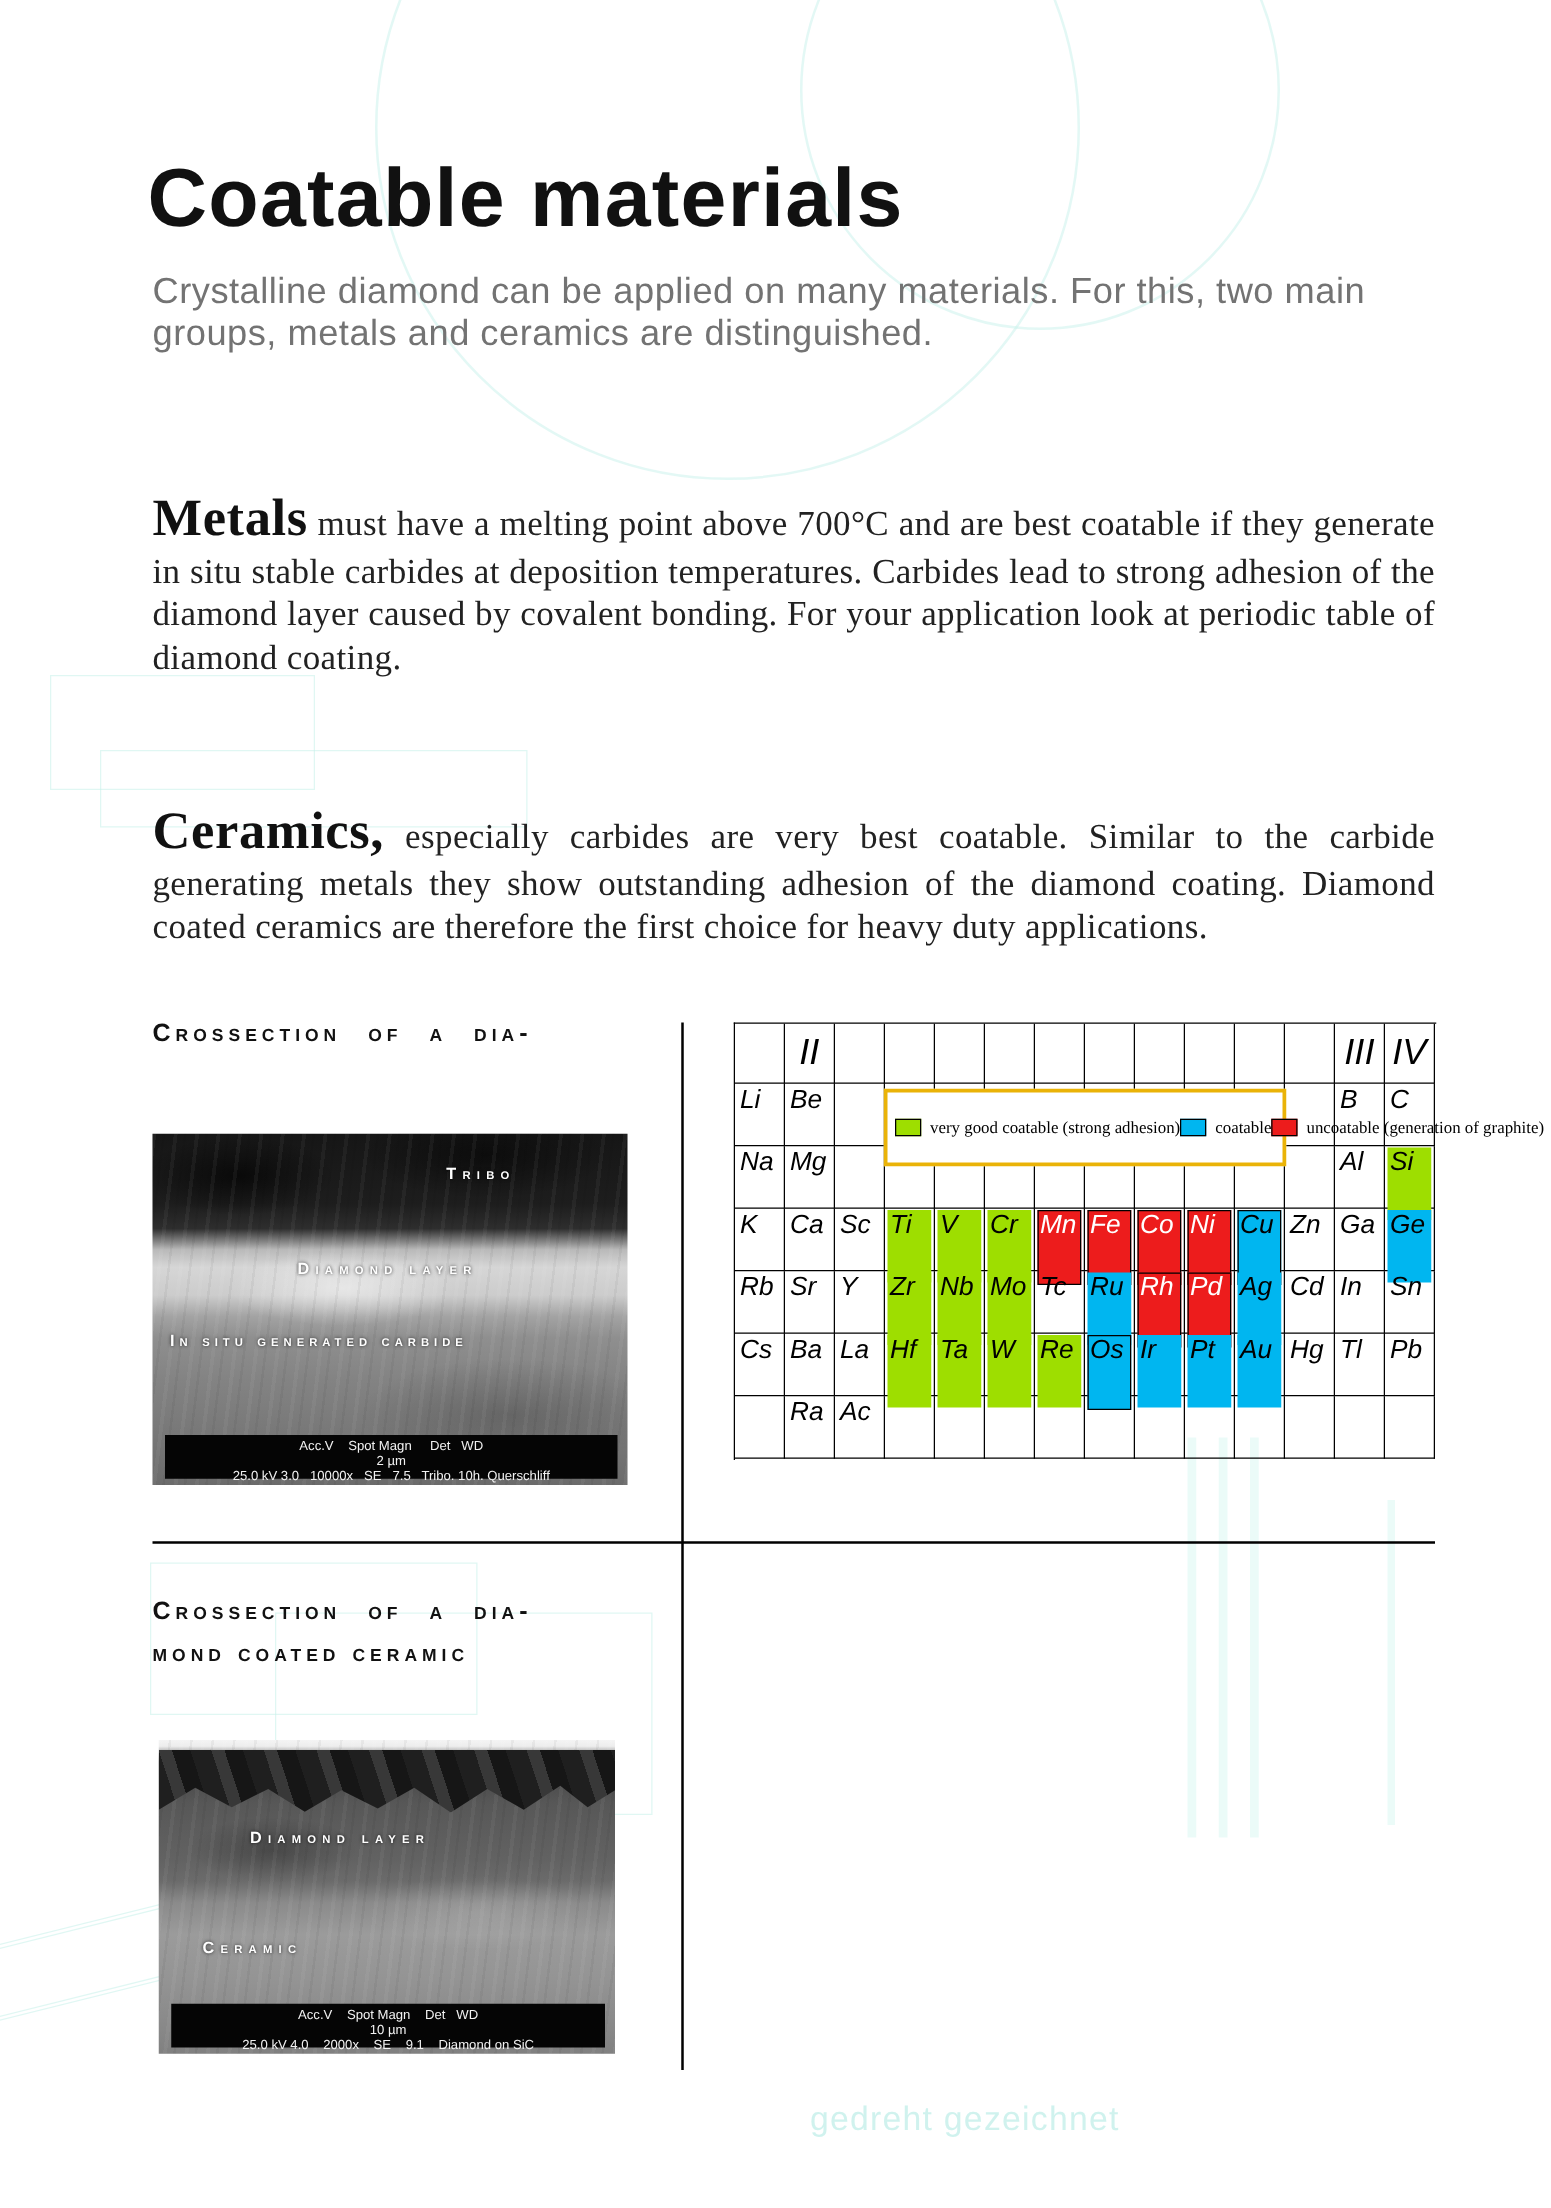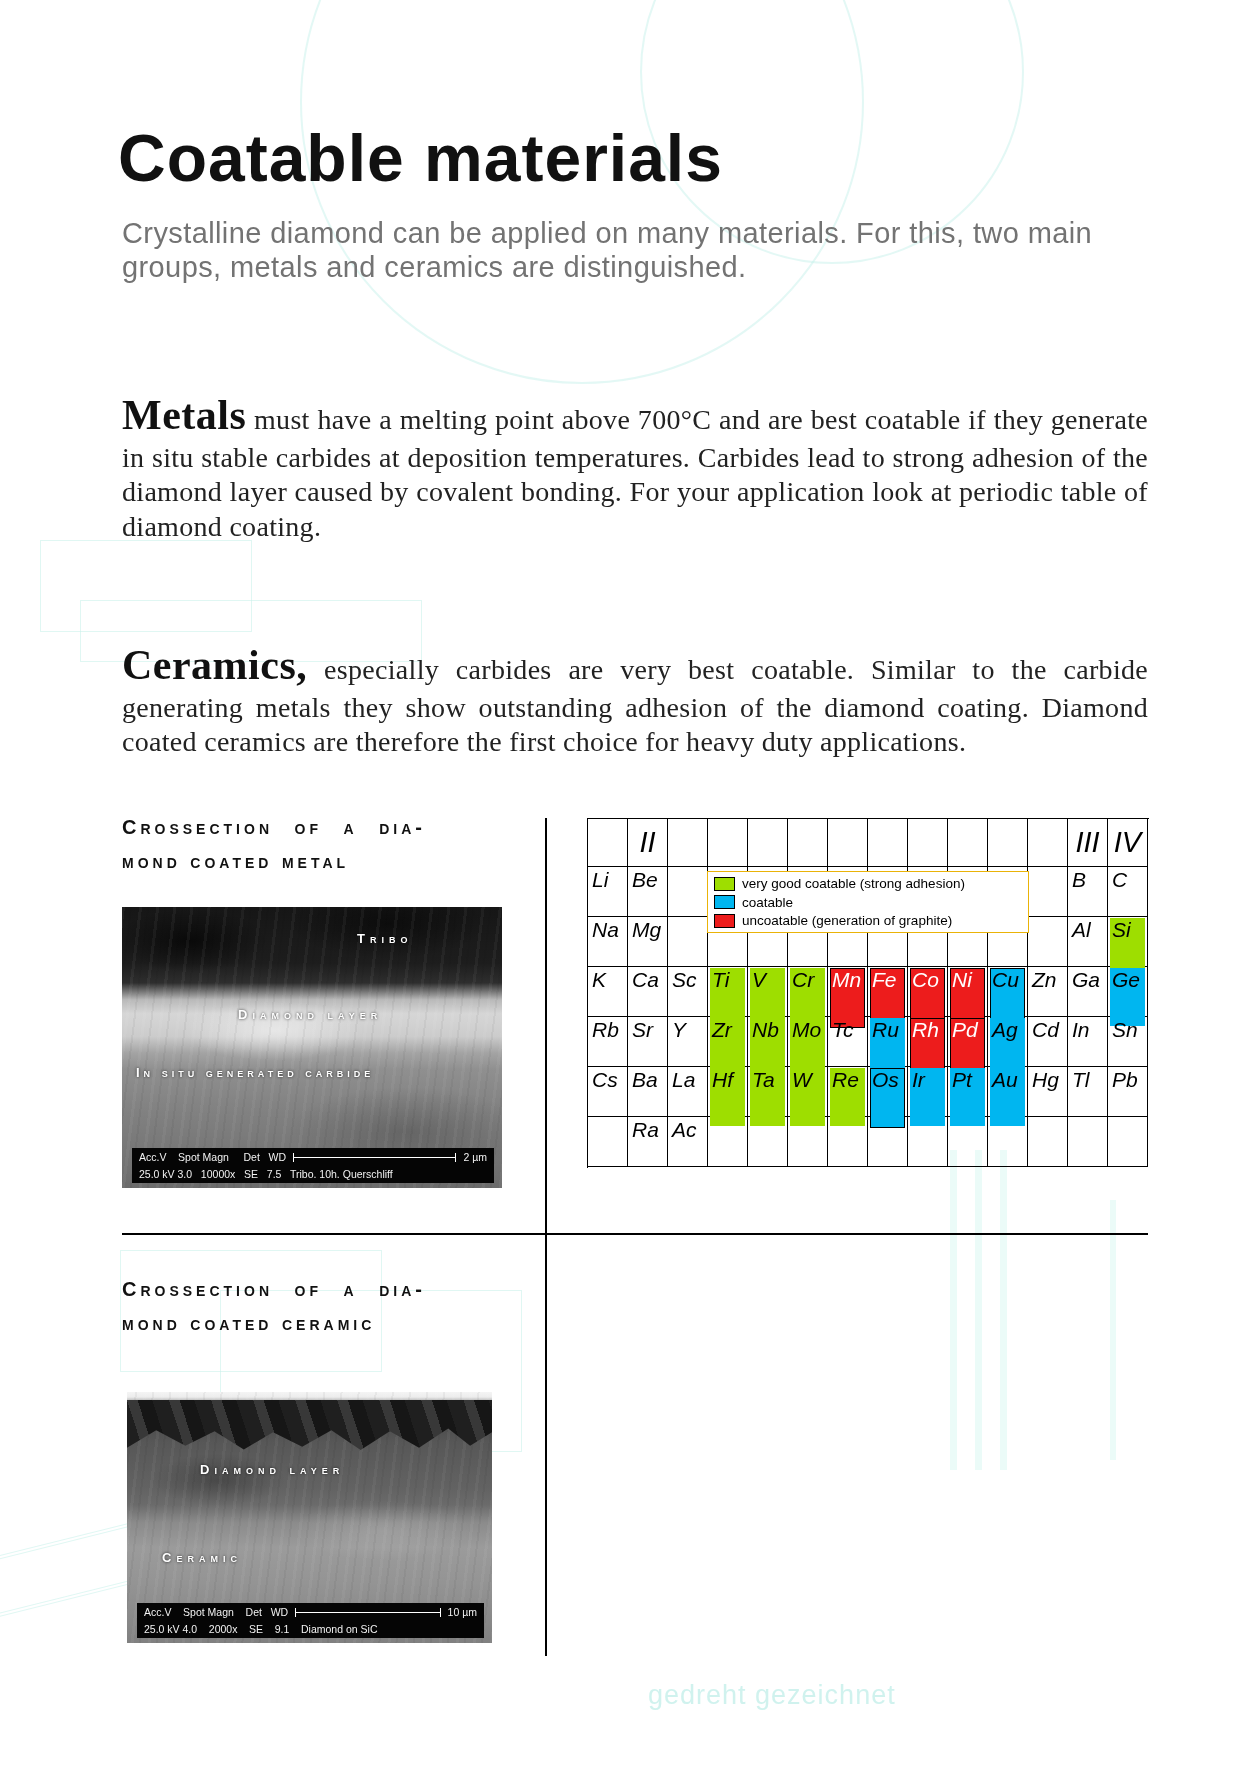--- a/index.html
+++ b/index.html
@@ -52,37 +52,37 @@
     background:repeating-linear-gradient(97deg,rgba(255,255,255,0.25) 0 3px,transparent 3px 8px,
                rgba(0,0,0,0.25) 8px 10px,transparent 10px 17px);}
   .sem2 .crystals{position:absolute;left:0;right:0;top:8px;height:52px;
     background:repeating-linear-gradient(72deg,#1f1f1f 0 16px,#383838 16px 26px,#161616 26px 40px);
     clip-path:polygon(0 0,100% 0,100% 62%,94% 88%,88% 55%,80% 92%,72% 60%,64% 96%,56% 58%,48% 90%,
                       40% 62%,32% 95%,24% 60%,16% 88%,8% 58%,0 92%);}
   .sem-label{position:absolute;color:#fff;font-weight:bold;font-size:13px;font-variant:small-caps;
              letter-spacing:5px;white-space:nowrap;text-shadow:0 0 3px rgba(0,0,0,0.8);}
   .sem-bar{position:absolute;left:10px;right:8px;bottom:5px;height:35px;background:#050505;color:#f2f2f2;
            font-size:10.5px;padding:3px 7px;box-sizing:border-box;display:flex;flex-direction:column;justify-content:space-between;}
-  .sem-bar .row{display:flex;align-items:center;}
+  .sem-bar .row{display:flex;align-items:center;flex-direction:column;}
   .sem-bar .txt{white-space:pre;}
   .ruler{flex:1;height:9px;margin:0 7px;border-left:1px solid #fff;border-right:1px solid #fff;position:relative;}
   .ruler::before{content:"";position:absolute;left:0;right:0;top:4px;border-top:1px solid #fff;}
 
   
   .ptable{position:absolute;left:587px;top:818px;width:561px;height:349px;
           border-left:1px solid #000;border-top:1px solid #000;background:transparent;}
   .pt-grid{display:grid;grid-template-columns:repeat(14,40px);grid-template-rows:48px repeat(6,50px);}
   .pt-cell{position:relative;border-right:1px solid #000;border-bottom:1px solid #000;box-sizing:border-box;}
   .pt-color{position:absolute;left:2px;right:2px;top:1px;height:calc(100% + 9px);z-index:1;}
   .pt-bordered{border:1px solid #000;}
   .pt-sym{position:relative;z-index:2;display:block;padding:1px 0 0 4px;font-size:21px;color:#000;font-style:italic;}
   .pt-on-red{color:#fff;}
   .pt-head .pt-sym{padding:0;text-align:center;font-size:29px;line-height:46px;}
-  .pt-legend{position:absolute;left:119px;top:52px;width:322px;height:62px;background:#fff;border:1px solid #eab308;
-             z-index:4;box-sizing:border-box;padding:4px 6px;display:flex;flex-direction:column;justify-content:space-between;}
+  .pt-legend{position:absolute;left:119px;top:52px;width:322px;height:62px;background:#fff;border:3px solid #eab308;
+             z-index:4;box-sizing:border-box;padding:4px 6px;display:flex;flex-direction:row;justify-content:space-between;font-family:Liberation Serif, serif;}
   .legend-row{display:flex;align-items:center;gap:7px;}
   .legend-swatch{width:19px;height:12px;border:1px solid #000;flex:0 0 auto;}
   .legend-label{font-size:13.5px;color:#000;white-space:nowrap;}
 </style>
 </head>
 <body>
 
 <div class="page">
 
   <div class="wm wm-circle" style="left:300px;top:-180px;width:560px;height:560px;"></div>
@@ -102,21 +102,20 @@
   <h1 class="title">Coatable materials</h1>
 
   <p class="intro">Crystalline diamond can be applied on many materials. For this, two main groups, metals and ceramics are distinguished.</p>
 
   <p class="para para-metals"><span class="lead">Metals</span><span> must have a melting point above 700°C and are best coatable if they generate in situ stable carbides at deposition temperatures. Carbides lead to strong adhesion of the diamond layer caused by covalent bonding. For your application look at periodic table of diamond coating.</span></p>
 
   <p class="para para-ceramics"><span class="lead">Ceramics,</span><span> especially carbides are very best coatable. Similar to the carbide generating metals they show outstanding adhesion of the diamond coating. Diamond coated ceramics are therefore the first choice for heavy duty applications.</span></p>
 
   <div class="xsec-head" style="top:810px;">
     <span class="l1">Crossection of a dia-</span>
-    <span class="l2">mond coated metal</span>
   </div>
 
   <div class="sem sem1">
     <div class="grain"></div>
     <span class="sem-label" style="left:235px;top:24px;">Tribo</span>
     <span class="sem-label" style="left:116px;top:100px;">Diamond layer</span>
     <span class="sem-label" style="left:14px;top:158px;letter-spacing:4px;">In situ generated carbide</span>
     <div class="sem-bar">
       <div class="row">
         <span class="txt">Acc.V    Spot Magn     Det   WD</span>

